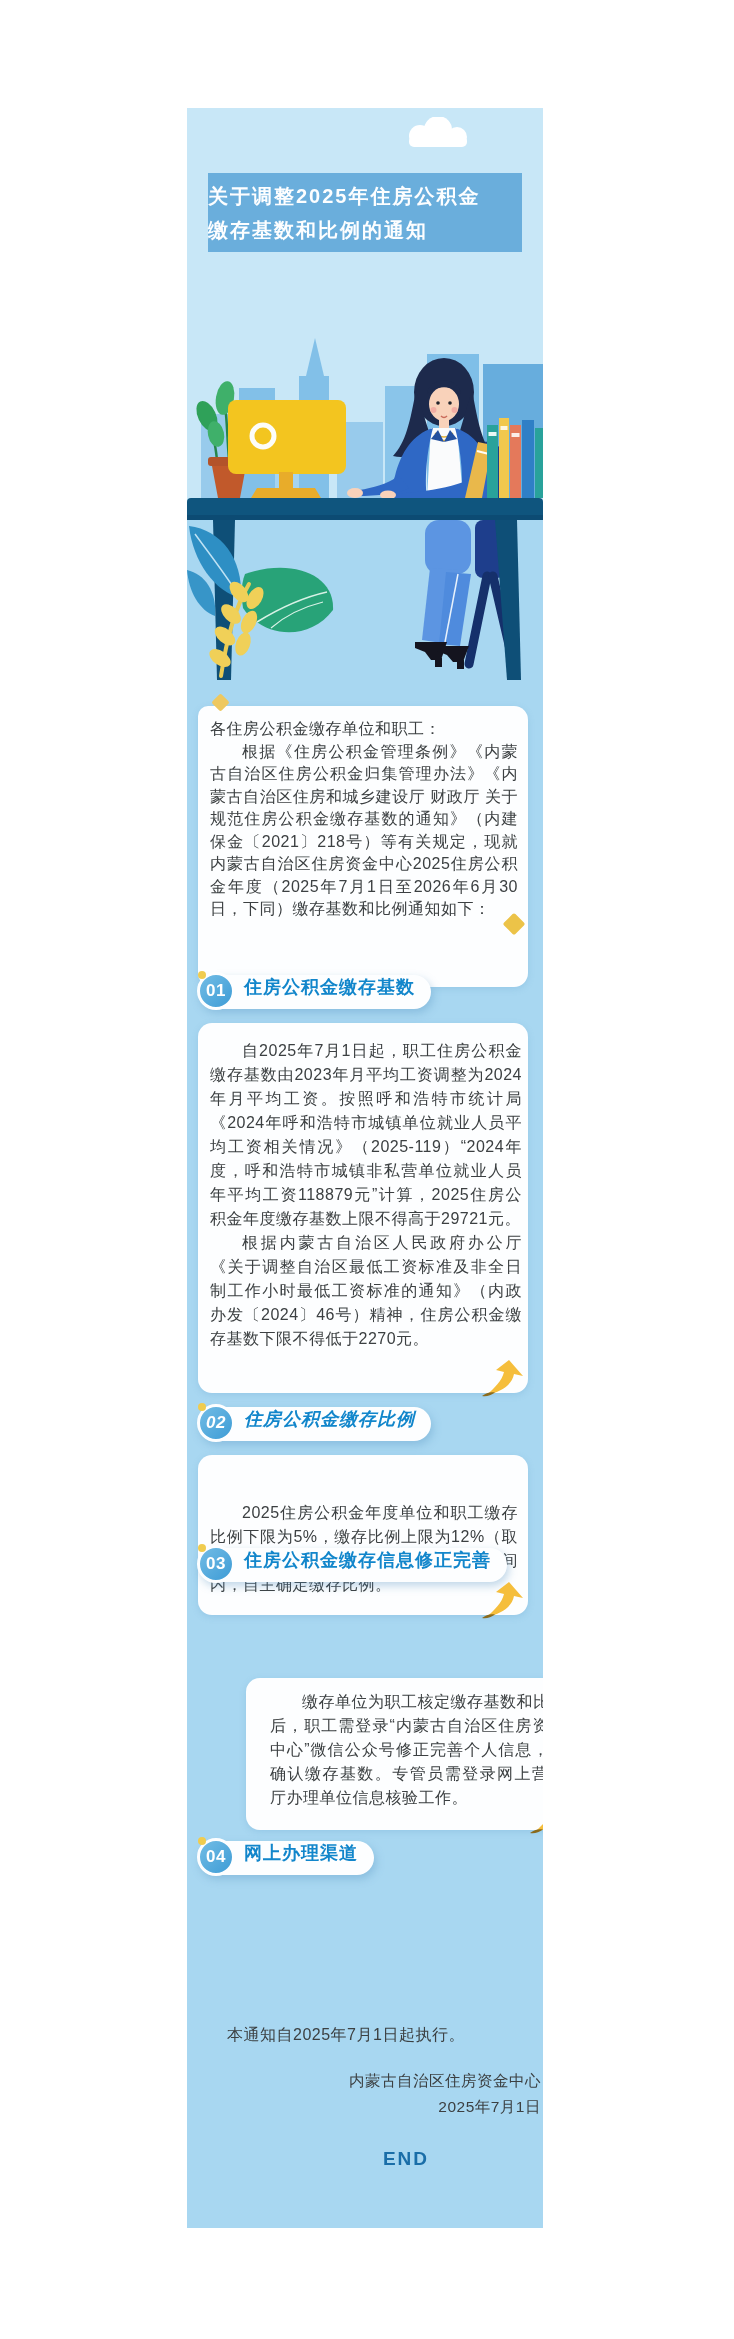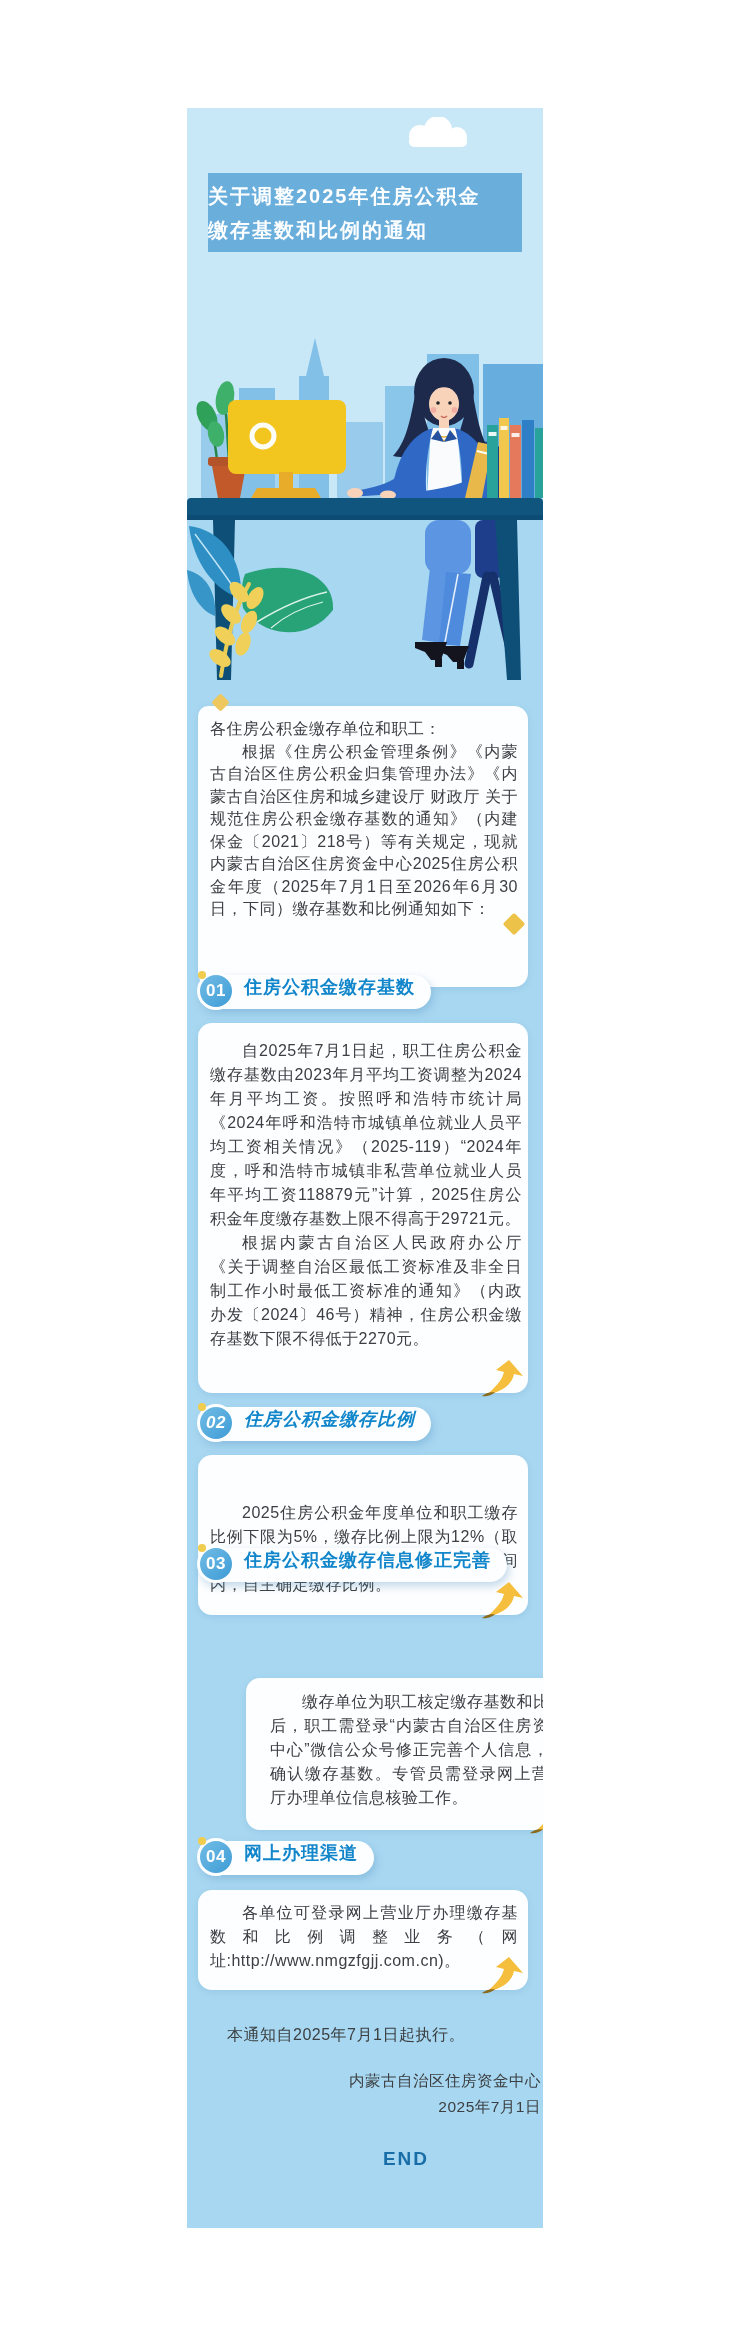--- a/index.html
+++ b/index.html
@@ -235,27 +235,20 @@
       </svg>
     </div>
 
     <div class="pill p4">
       <span class="badge">
         <span class="pill-dot"></span>
         <span>04</span>
       </span>
       <span class="pill-title">网上办理渠道</span>
     </div>
-    <div class="card card-s4">
-      <p class="indent">各单位可登录网上营业厅办理缴存基数和比例调整业务（网址:http://www.nmgzfgjj.com.cn)。</p>
-      <svg class="arrow" viewBox="0 0 46 40">
-        <path d="M31 2 L45 18 L36 16 C34 27 23 34 9 37 C16 30 24 23 26 14 L18 12 Z" fill="#F5BE3C"></path>
-        <path d="M4 38 C8 34.5 13 33.5 17 34.5 C13 37.5 8 39 4 38 Z" fill="#8A6A1C"></path>
-      </svg>
-    </div>
 
     <div class="closing">本通知自2025年7月1日起执行。</div>
     <div class="signblock">
       <div>内蒙古自治区住房资金中心</div>
       <div>2025年7月1日</div>
     </div>
     <div class="endlabel">END</div>
   </div>
 </div>
 

